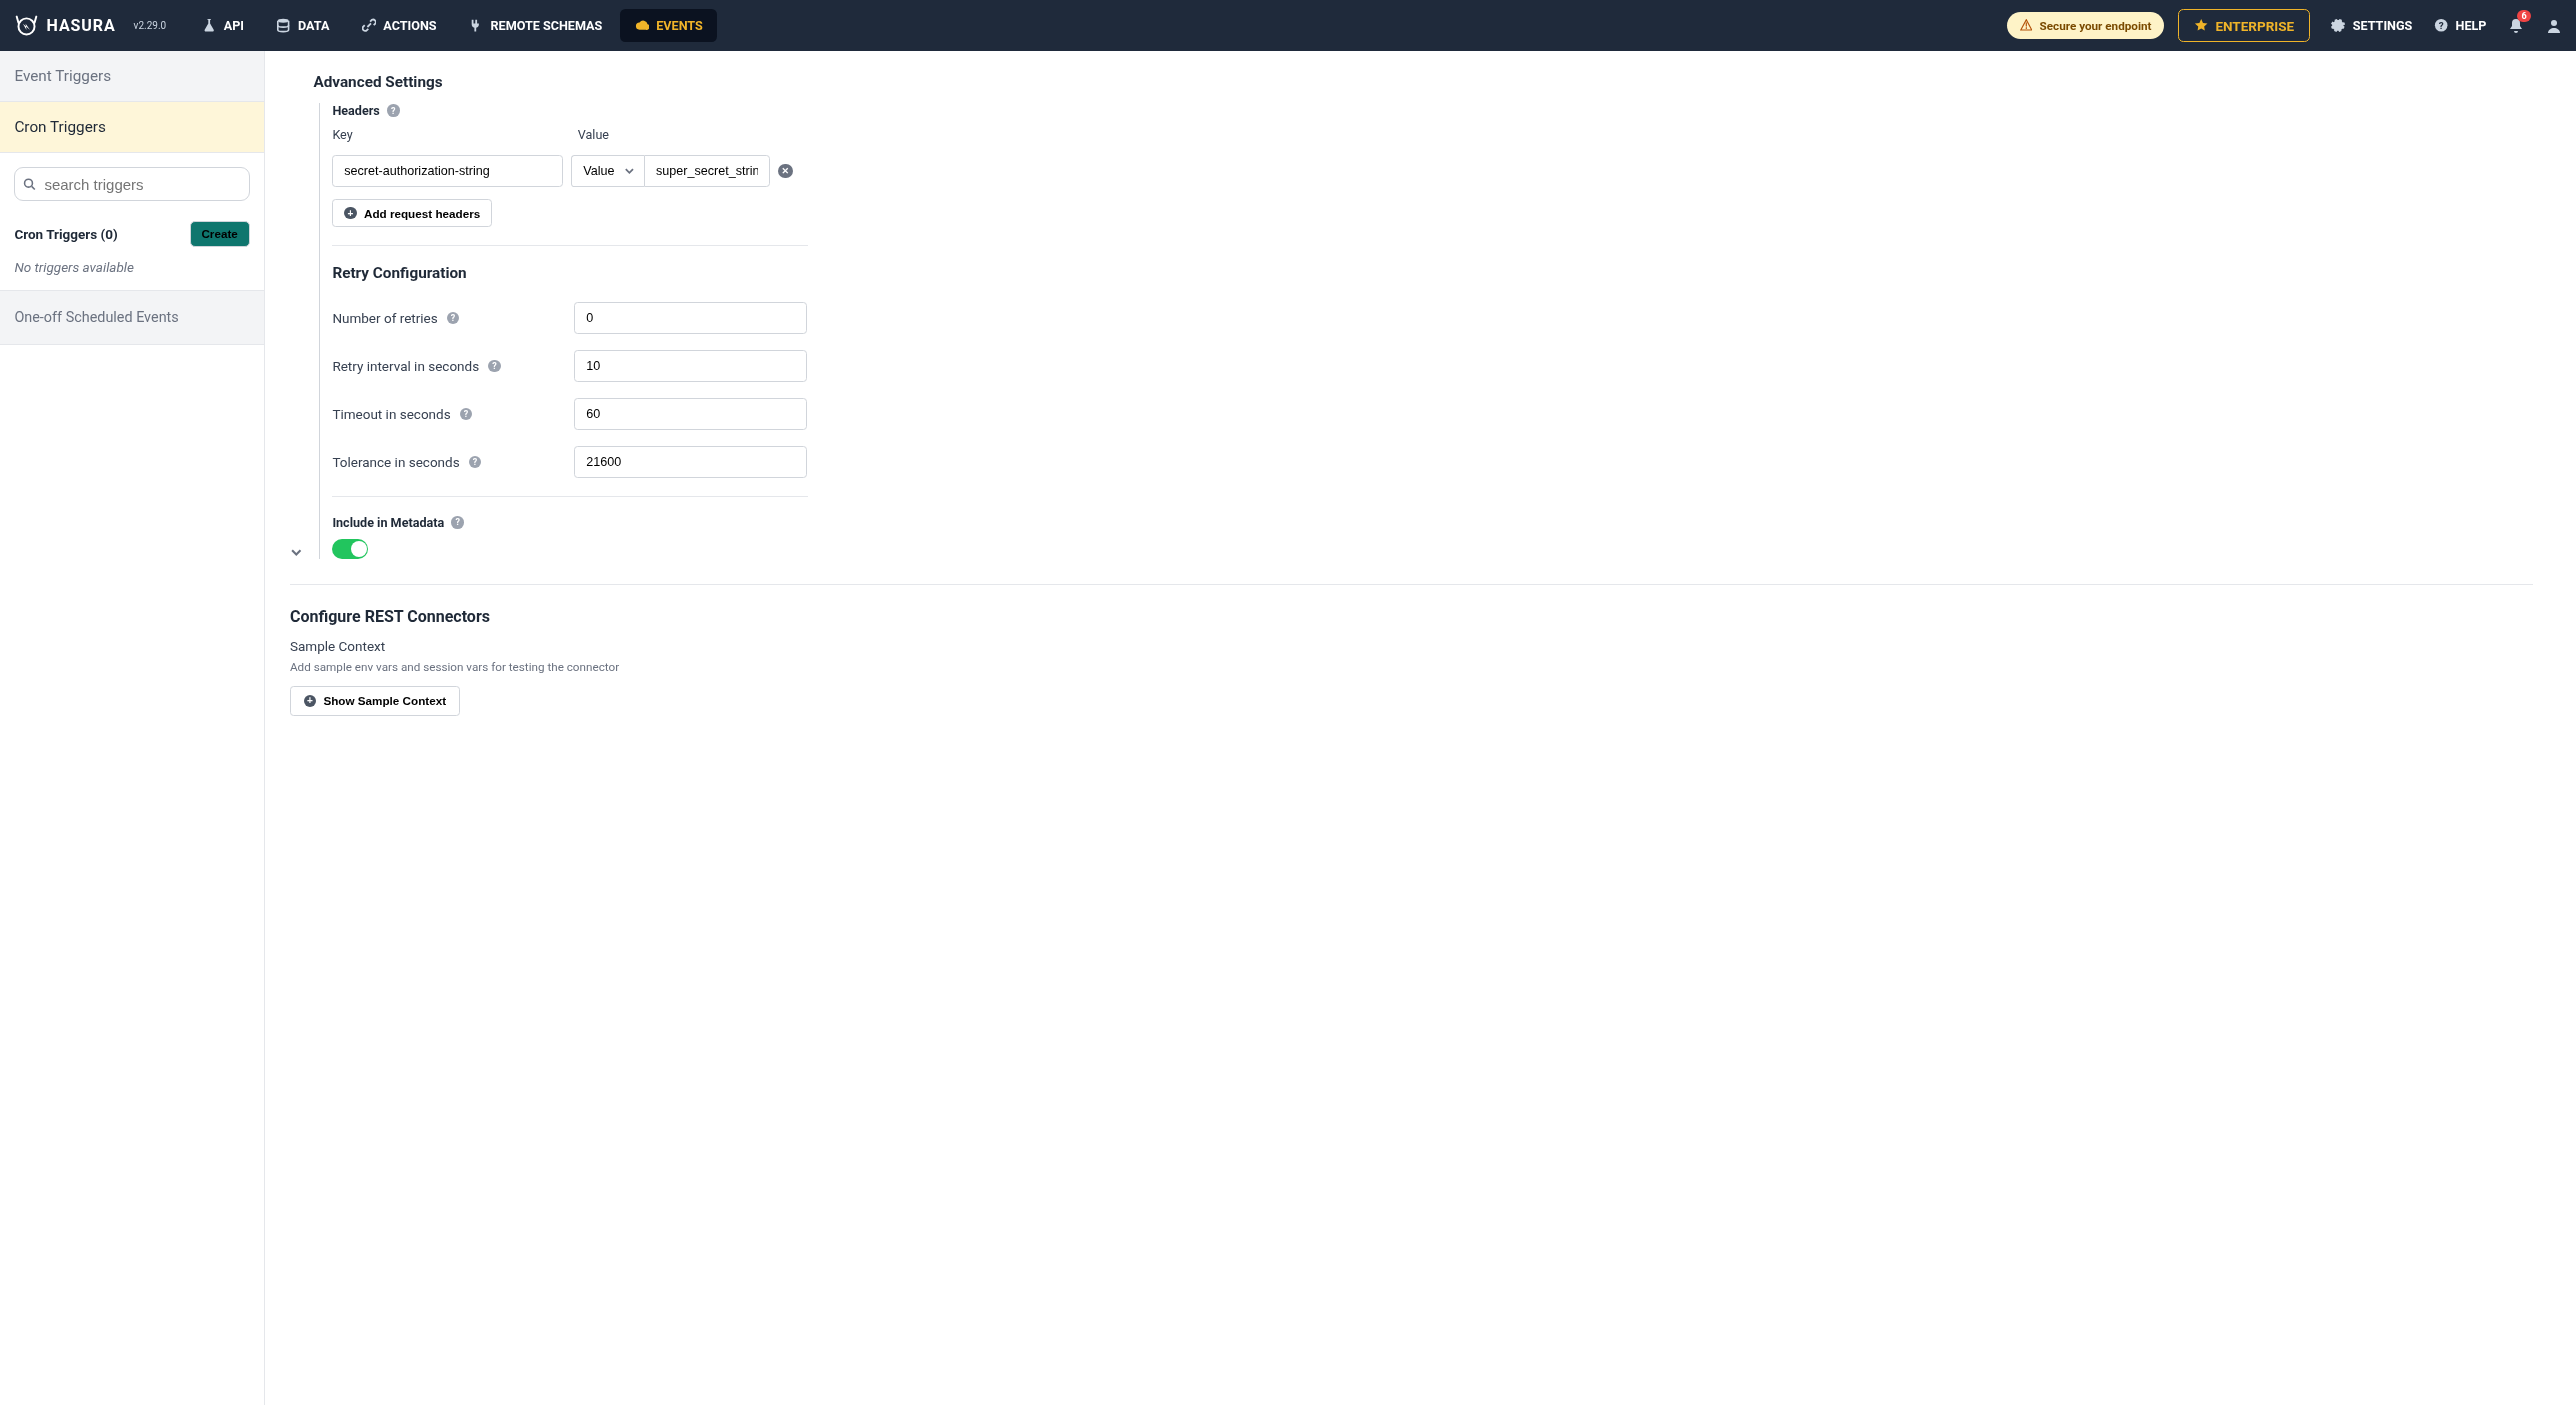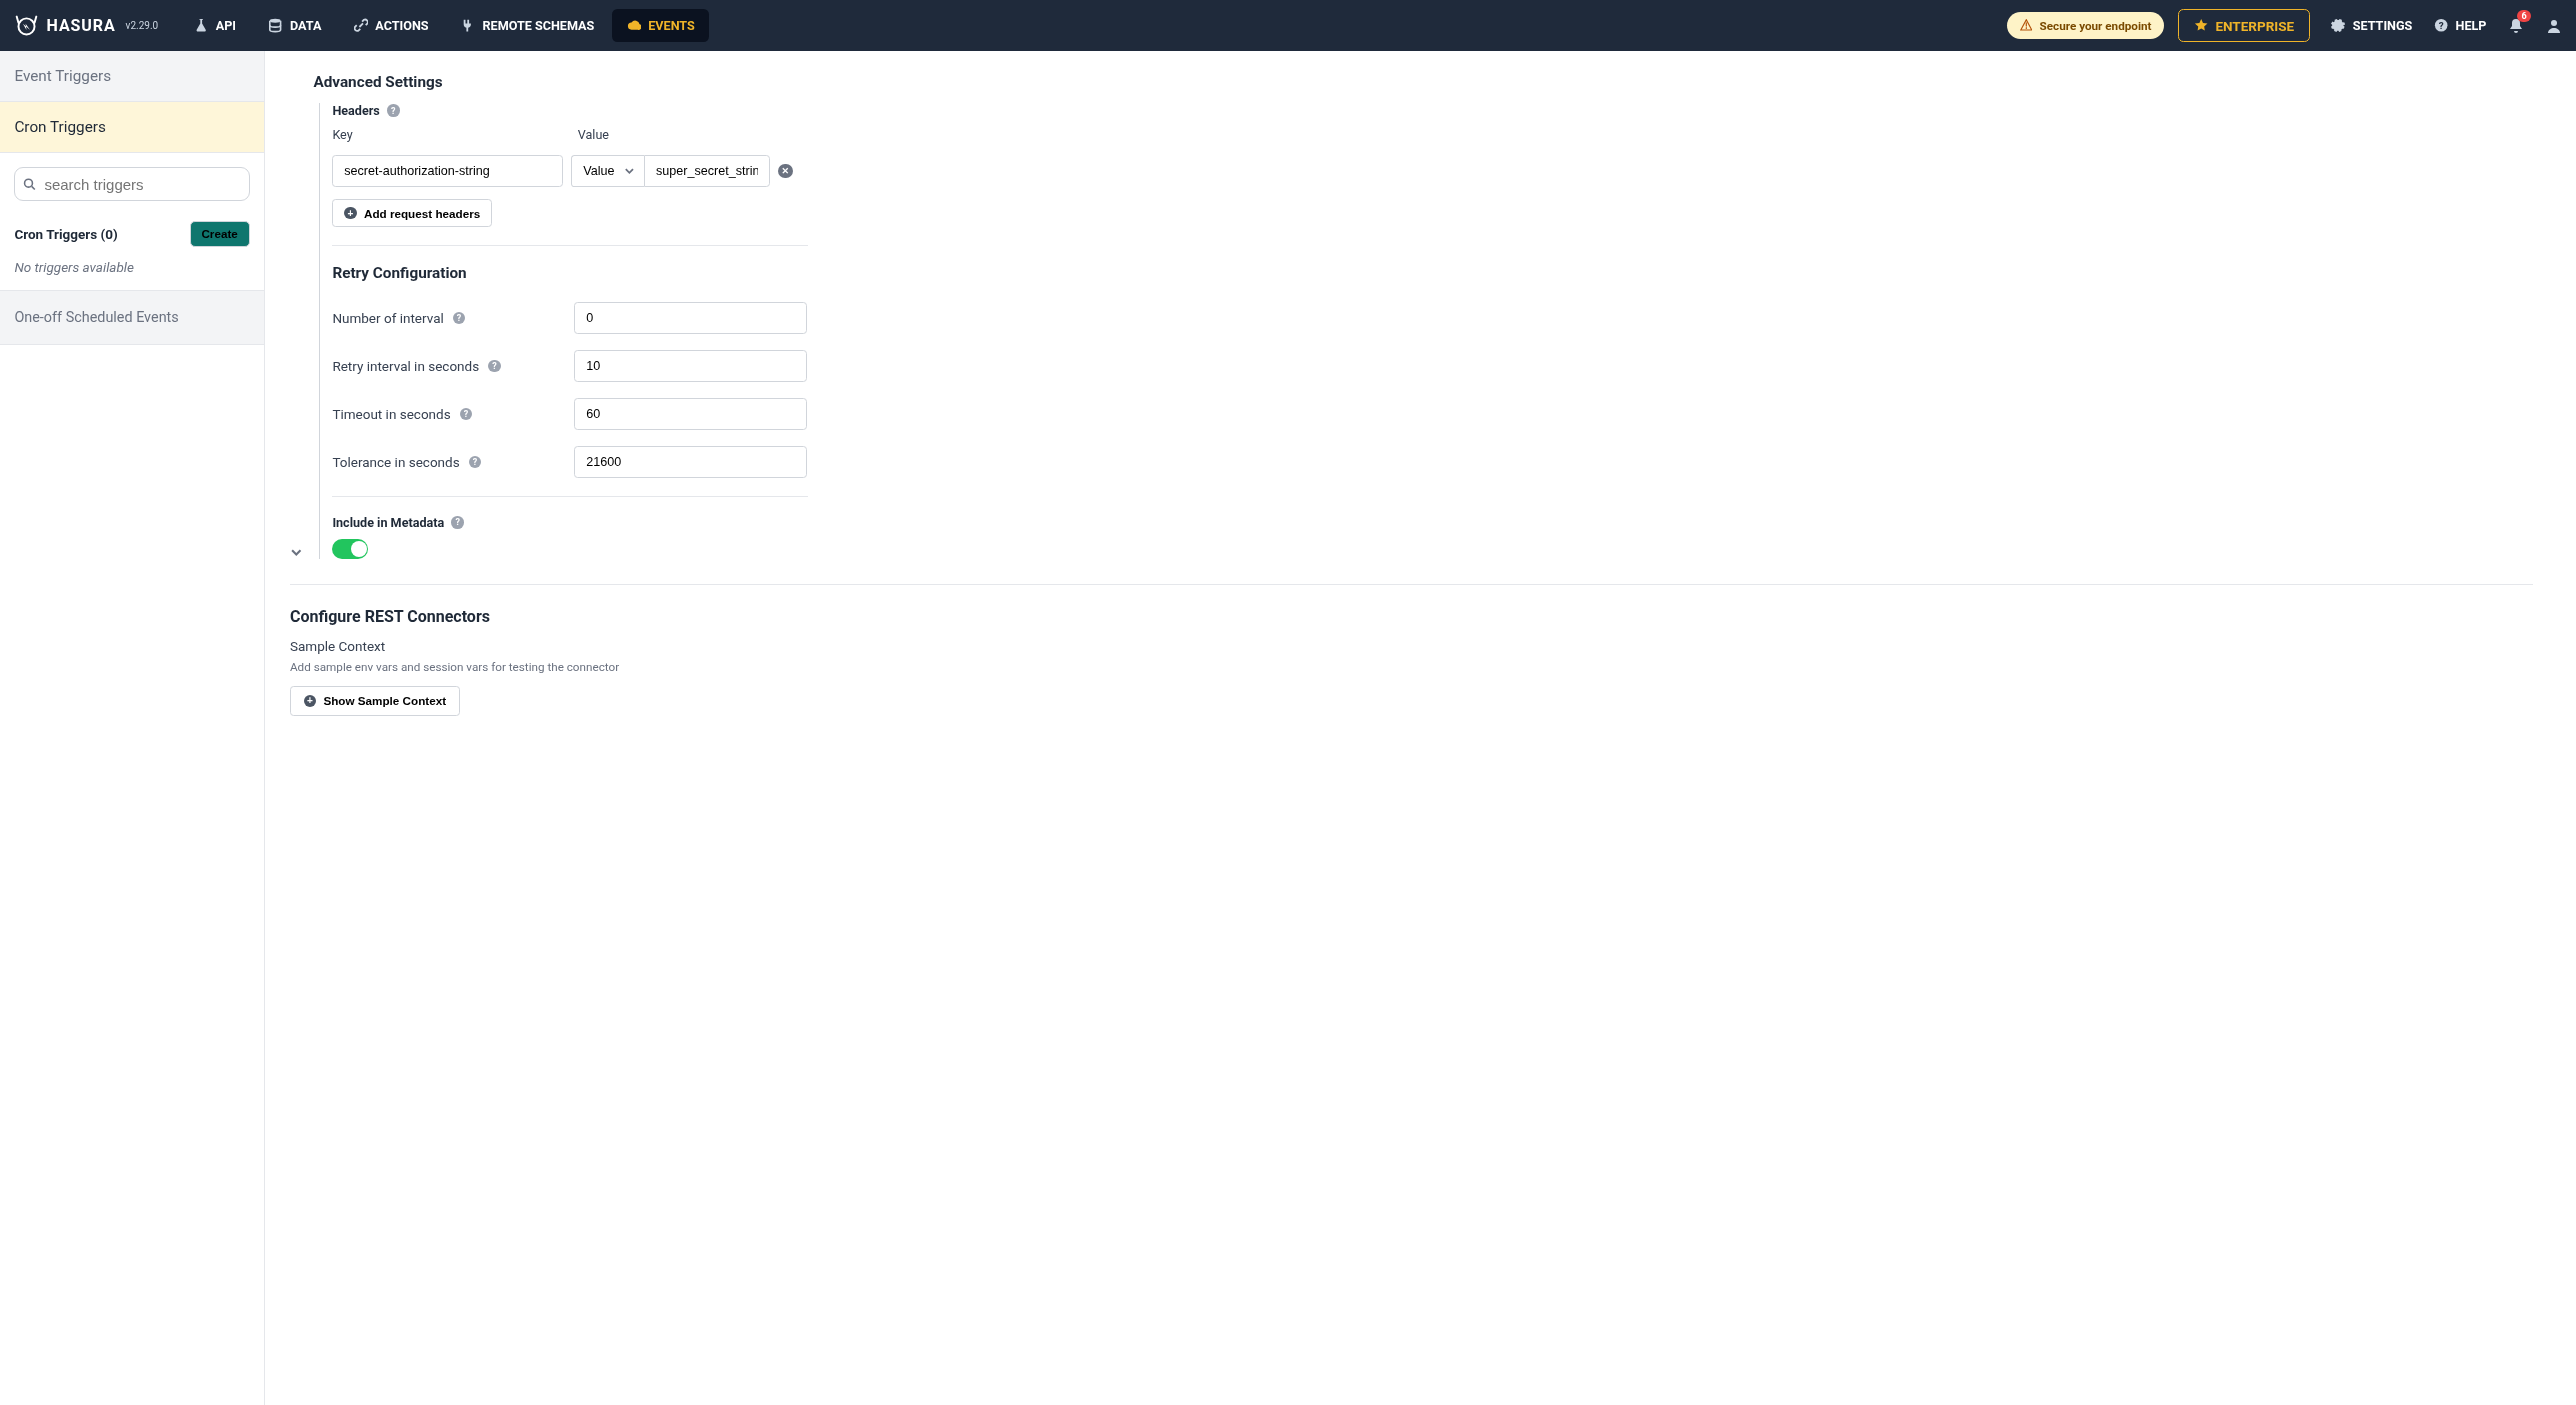--- a/index.html
+++ b/index.html
@@ -1,18 +1,18 @@
 <!DOCTYPE html>
 <html style="font-size:14.4px"><head>
 <meta charset="utf-8">
 <style>
 * { box-sizing: border-box; margin: 0; padding: 0; }
 body { font-family: -apple-system, BlinkMacSystemFont, "Segoe UI", Roboto, sans-serif; font-size: 12.6px; color: #1f2937; background: #fff; }
 .topnav { background: #1f2a3b; height: 51px; display: flex; align-items: center; padding: 0 14.4px; color: #fff; font-weight: 600; }
-.logo { display: flex; align-items: center; gap: 7.2px; margin-right: 10px; }
+.logo { display: flex; align-items: center; gap: 7.2px; margin-right: 18px; }
 .logo-svg { width: 25px; height: 25px; }
 .logo-text { font-size: 16px; letter-spacing: 0.9px; font-weight: 700; }
 .version { font-size: 10px; color: #cbd5e1; font-weight: 400; margin-right: 21.6px; }
 .nav-items { display: flex; align-items: center; gap: 3.6px; }
 .nav-item { display: flex; align-items: center; gap: 7.2px; padding: 9px 14.4px; cursor: pointer; font-size: 12.6px; font-weight: 700; border-radius: 5.4px; }
 .nav-item.active { background: #0b1220; }
 .nav-item.active .nav-ico { color: #f0b429; }
 .nav-item.active .nav-lbl { color: #f0b429; }
 .nav-ico { display:inline-flex; width:14.4px; height:14.4px; color:#cbd5e1; }
 .nav-lbl { color: #fff; }
@@ -225,21 +225,21 @@
             <span class="add-ico">+</span>
             <span>Add request headers</span>
           </button>
 
           <hr class="sep">
 
           <div class="retry-title">Retry Configuration</div>
 
           <div class="retry-row">
             <div class="retry-label">
-              <span>Number of interval</span>
+              <span>Number of retries</span>
               <span class="help-ico">?</span>
             </div>
             <input class="input retry-input" value="0" style="">
           </div>
           <div class="retry-row">
             <div class="retry-label">
               <span>Retry interval in seconds</span>
               <span class="help-ico">?</span>
             </div>
             <input class="input retry-input" value="10" style="">

